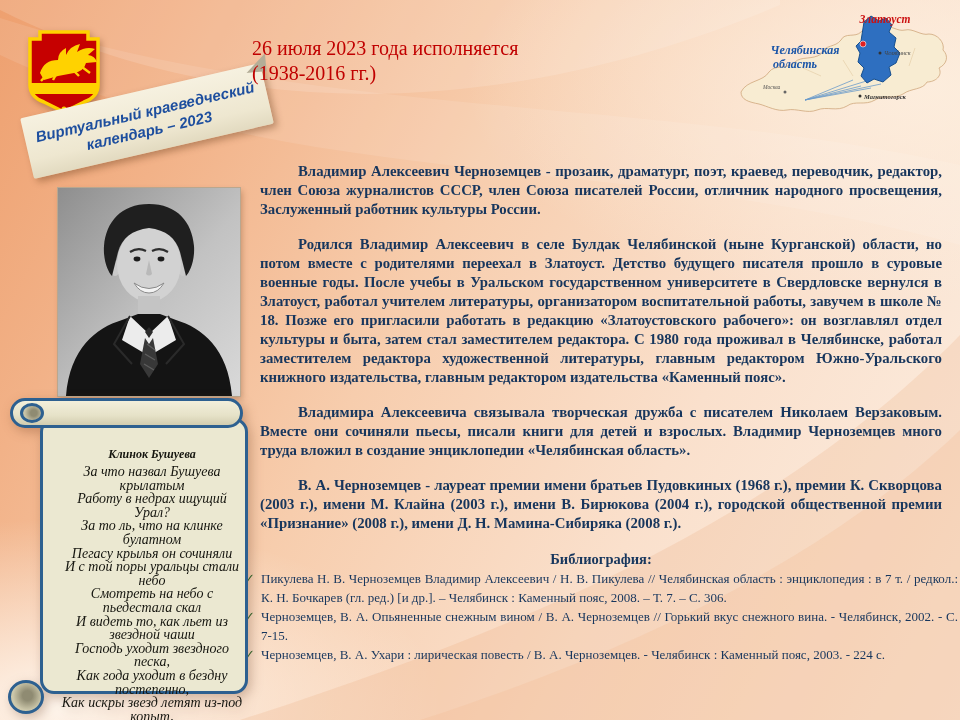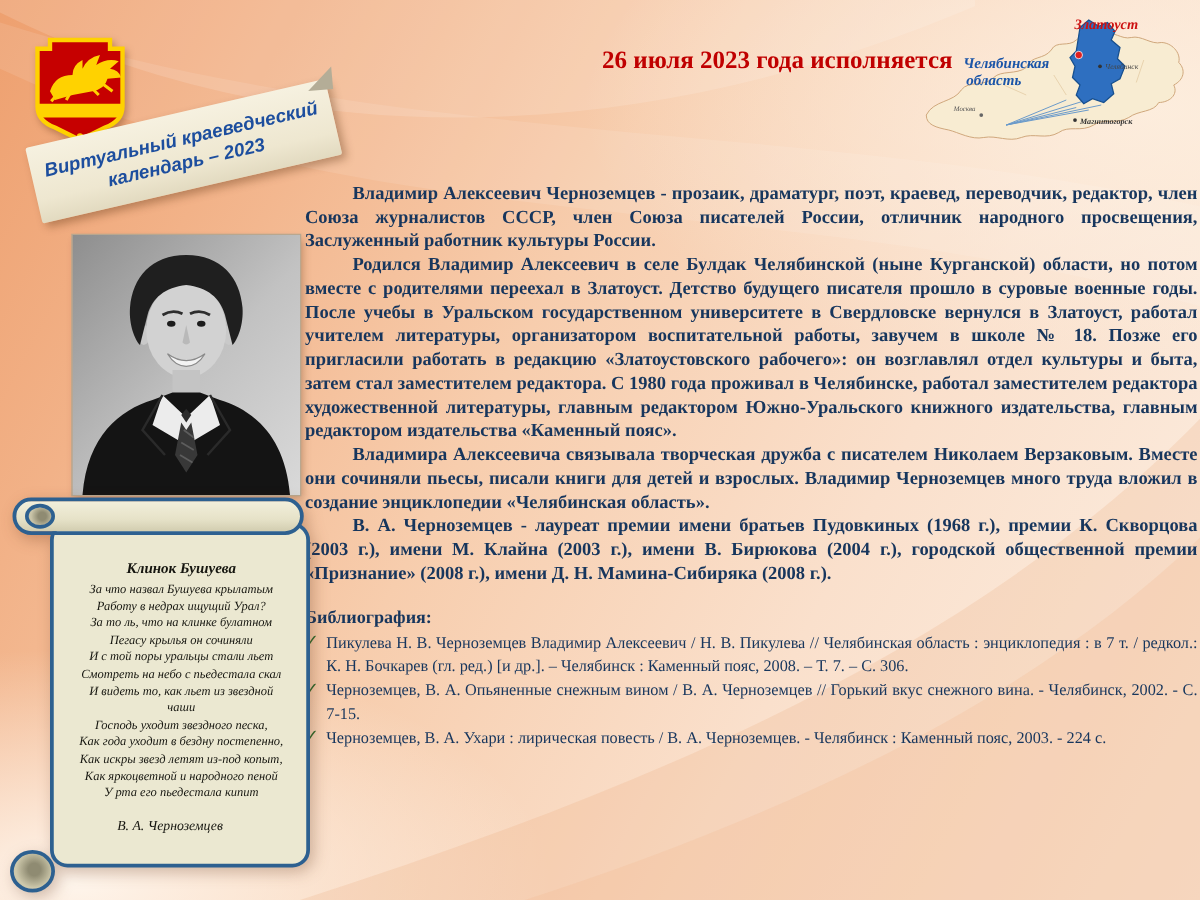--- a/index.html
+++ b/index.html
@@ -32,73 +32,73 @@
     transform:rotate(8deg);
   }
   .ribbon .r-line{
     font-family:"Liberation Sans", sans-serif;
     font-weight:bold;font-style:italic;color:#1d4e9e;font-size:15px;line-height:1.3;
     white-space:nowrap;
   }
 
   
   .page-title{
-    position:absolute;left:252px;top:36px;width:510px;text-align:right;
-    color:#c00000;font-weight:bold;font-size:20px;line-height:25px;
+    position:absolute;left:252px;top:36px;width:510px;text-align:left;
+    color:#c00000;font-weight:normal;font-size:20px;line-height:25px;
   }
 
   
   .map-wrap{position:absolute;left:733px;top:8px;width:222px;height:134px;}
 
   
   .photo{position:absolute;left:58px;top:188px;width:182px;height:208px;box-shadow:0 0 0 1px #b9a78f, 2px 3px 6px rgba(90,40,10,.3);}
 
   
   .content{position:absolute;left:244px;top:146px;width:714px;}
   .content p{
-    margin:0;text-align:justify;text-indent:38px;
+    margin:16px;text-align:justify;text-indent:38px;
     color:#17365d;font-weight:bold;font-size:14.8px;line-height:19px;
   }
   .biblio-heading{
-    margin-top:15px;text-align:left;color:#17365d;font-weight:bold;font-size:14.5px;line-height:20px;
+    margin-top:15px;text-align:center;color:#17365d;font-weight:bold;font-size:14.5px;line-height:20px;
   }
   .biblio-entry{display:flex;margin-top:1px;}
   .biblio-entry .check{
     flex:0 0 17px;color:#2f6b2f;font-weight:bold;font-size:13px;line-height:18.5px;
     font-family:"DejaVu Sans", sans-serif;
   }
   .biblio-entry .btext{
     flex:1;text-align:justify;color:#17365d;font-size:13px;line-height:18.5px;font-weight:normal;
   }
 
   
   .scroll{position:absolute;left:10px;top:398px;width:238px;height:318px;filter:drop-shadow(3px 4px 6px rgba(90,40,10,.28));}
   .scroll .parchment{
     position:absolute;left:14px;top:20px;right:0;bottom:22px;
     background:#ebe8d1;border:3px solid #2d6090;border-radius:14px;z-index:1;
-    padding:26px 14px 6px 16px;box-sizing:border-box;margin-left:16px;
+    padding:26px 0 6px 16px;box-sizing:border-box;margin-left:16px;
   }
   .scroll .top-roll{
     position:absolute;left:0;right:5px;top:0;height:30px;z-index:2;
     background:linear-gradient(180deg,#f2efdb 0%,#e6e2c8 60%,#d2cdb0 100%);
     border:3px solid #2d6090;border-radius:15px;box-sizing:border-box;
   }
   .scroll .top-curl{
     position:absolute;left:10px;top:5px;width:24px;height:20px;z-index:3;border-radius:50%;
     border:3px solid #2d6090;background:radial-gradient(circle at 60% 50%,#8f8b72 25%,#c9c4a8 70%);
     box-sizing:border-box;
   }
   .scroll .bottom-curl{
     position:absolute;left:-2px;bottom:2px;width:36px;height:34px;z-index:3;border-radius:50%;
     border:3px solid #2d6090;background:radial-gradient(circle at 55% 45%,#8f8b72 22%,#cdc8ab 65%);
     box-sizing:border-box;
   }
   .poem{color:#15150f;font-style:italic;text-align:center;}
   .poem .p-title{font-weight:bold;font-size:12px;line-height:15px;margin-bottom:3px;}
-  .poem .p-line{font-size:10px;line-height:13.6px;}
+  .poem .p-line{font-size:14px;line-height:13.6px;}
   .poem .p-sign{font-size:11px;line-height:14px;padding-right:18px;margin-top:12px;}
 </style>
 </head>
 <body>
 
 <div class="page">
 
   <svg class="bg-swirls" viewBox="0 0 960 720" preserveAspectRatio="none">
     <path d="M0,10 C240,130 520,115 780,5 L780,0 L0,0 Z" fill="#ffffff" opacity="0.14"></path>
     <path d="M0,55 C300,195 620,150 960,245 L960,165 C640,95 320,120 0,18 Z" fill="#ffffff" opacity="0.10"></path>
@@ -116,20 +116,21 @@
       <circle cx="40" cy="82" r="2.5" fill="#ffd200"></circle>
     </svg>
 
     <div class="ribbon">
       <div class="r-line">Виртуальный краеведческий</div>
       <div class="r-line">календарь – 2023</div>
     </div>
 
     <div class="page-title">
       <div>26 июля 2023 года исполняется</div>
+      <div>(1938-2016 гг.)</div>
     </div>
 
     <svg class="map-wrap" viewBox="0 0 222 134">
       <path d="M8,84 C14,72 30,74 36,64 C42,56 54,62 62,54 C68,48 80,52 88,46 C92,36 102,40 108,32
                C112,24 122,30 128,24 C134,18 142,24 150,20 C158,16 164,24 172,22 C180,20 188,28 196,26
                C204,26 212,34 210,42 C216,48 214,56 206,60 C210,68 202,74 194,74 C190,82 178,80 170,86
                C160,92 150,86 142,92 C132,98 122,92 114,98 C104,104 94,98 84,102 C74,106 64,100 54,102
                C44,104 34,98 26,96 C16,94 8,92 8,84 Z" fill="#f8ecd2" stroke="#cfa77c" stroke-width="0.8"></path>
       <path d="M70,60 l18,8 M110,52 l10,16 M150,44 l6,18 M182,40 l-6,18" stroke="#d9bb8e" stroke-width="0.7" opacity="0.6"></path>
       <g stroke="#4886c8" stroke-width="0.8" opacity="0.8">
@@ -204,21 +205,21 @@
     </div>
 
     <div class="scroll">
       <div class="parchment">
         <div class="poem">
           <div class="p-title">Клинок Бушуева</div>
           <div class="p-line">За что назвал Бушуева крылатым</div>
           <div class="p-line">Работу в недрах ищущий Урал?</div>
           <div class="p-line">За то ль, что на клинке булатном</div>
           <div class="p-line">Пегасу крылья он сочиняли</div>
-          <div class="p-line">И с той поры уральцы стали льет</div>
+          <div class="p-line">И с той поры уральцы стали небо</div>
           <div class="p-line">Смотреть на небо с пьедестала скал</div>
           <div class="p-line">И видеть то, как льет из звездной чаши</div>
           <div class="p-line">Господь уходит звездного песка,</div>
           <div class="p-line">Как года уходит в бездну постепенно,</div>
           <div class="p-line">Как искры звезд летят из-под копыт,</div>
           <div class="p-line">Как яркоцветной и народного пеной</div>
           <div class="p-line">У рта его пьедестала кипит</div>
           <div class="p-sign">В. А. Черноземцев</div>
         </div>
       </div>

